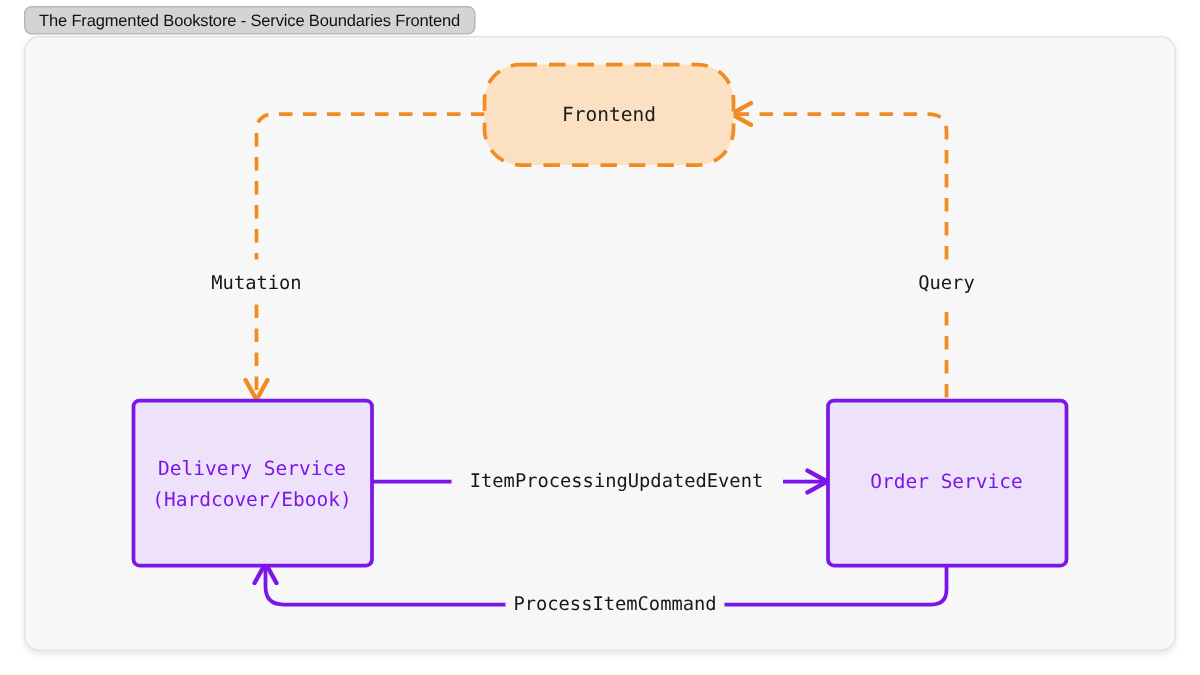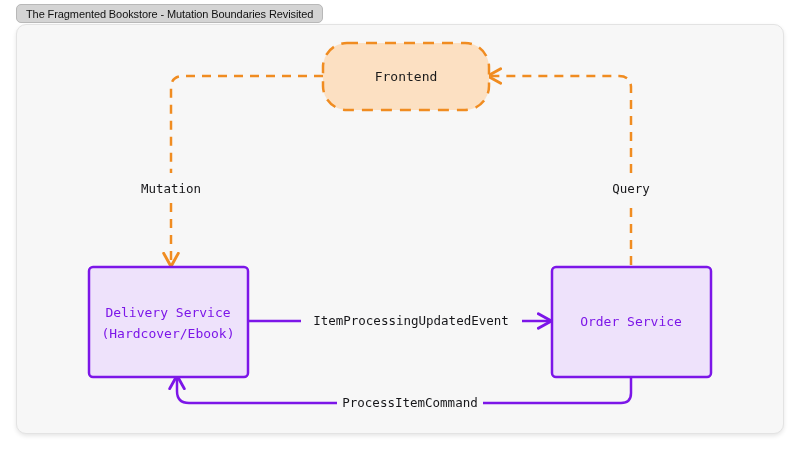--- a/index.html
+++ b/index.html
@@ -81,21 +81,21 @@
     dominant-baseline: middle;
     text-anchor: middle;
   }
 </style>
 </head>
 <body>
 
 <div id="app">
 
   <div class="title-tab">
-    <span>The Fragmented Bookstore - Mutation Boundaries Revisited</span>
+    <span>The Fragmented Bookstore - Service Boundaries Frontend</span>
   </div>
 
   <div class="canvas-panel">
 
     <svg class="diagram-svg" viewBox="0 0 768 410" xmlns="http://www.w3.org/2000/svg">
 
       <defs>
         <marker id="arrow-orange" viewBox="0 0 12 12" refX="9" refY="6" markerWidth="7" markerHeight="7" orient="auto-start-reverse">
           <path d="M 1 1 L 10 6 L 1 11" fill="none" stroke="#F08C21" stroke-width="2" stroke-linecap="round" stroke-linejoin="round"></path>
         </marker>

